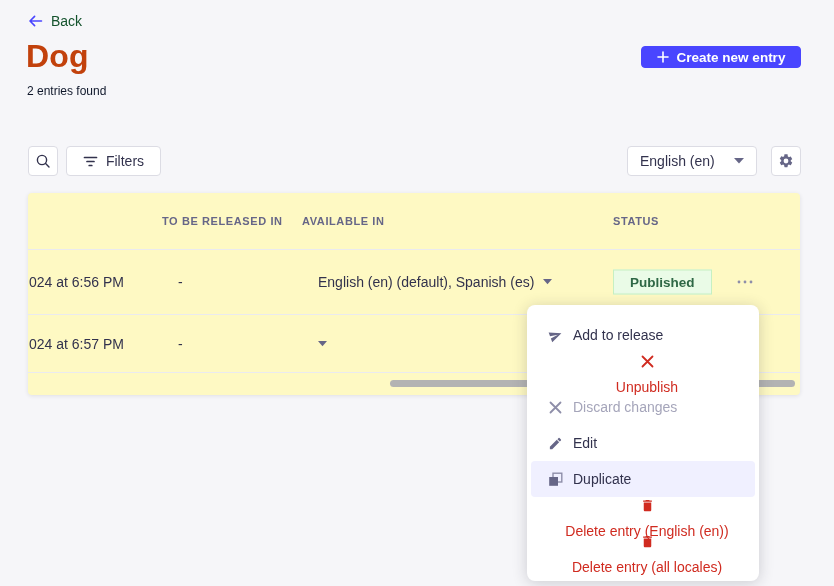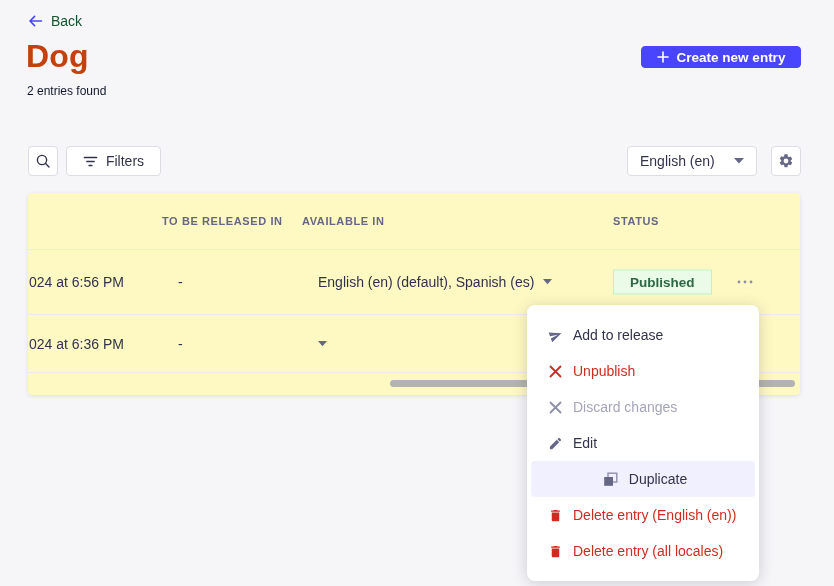--- a/index.html
+++ b/index.html
@@ -51,23 +51,23 @@
   .t-footer { position:relative; height:21px; }
   .hscroll-thumb { position:absolute; left:362px; top:187px; width:405px; height:7px;
     border-radius:4px; background:#b3b3b3; cursor:pointer; }
 
   
   .popover { top:305px; left:527px; width:232px; background:#fff; border-radius:8px;
     box-shadow:0 2px 15px rgba(33,33,52,.2); padding:12px 0; z-index:10; }
   .menu-item { height:36px; display:flex; align-items:center; gap:10px;
     padding:0 12px 0 20px; font-size:14px; color:#32324d; cursor:pointer; white-space:nowrap; }
   .menu-item .mi-icon { width:16px; height:16px; flex:0 0 16px; display:flex; align-items:center; justify-content:center; }
-  .menu-item.danger { color:#d02b20; }
+  .menu-item.danger { color:#d02b20;flex-direction:column; }
   .menu-item.disabled { color:#a5a5ba; cursor:default; }
-  .menu-item.highlight { background:#f0f0ff; border-radius:4px; margin:0 4px; padding-left:16px;justify-content:center; }
+  .menu-item.highlight { background:#f0f0ff; border-radius:4px; margin:0 4px; padding-left:16px; }
 
   svg { display:block; }
 </style>
 </head>
 <body>
 
 <div class="abs back-link">
   <span>
     <svg width="15" height="14" viewBox="0 0 15 14">
         <path d="M13.5 7H2.2M6.6 2.4 2 7l4.6 4.6" fill="none" stroke="#4945ff" stroke-width="1.6" stroke-linecap="round" stroke-linejoin="round"></path>
@@ -149,21 +149,21 @@
         <svg width="16" height="4" viewBox="0 0 16 4">
             <circle cx="2" cy="2" r="1.4" fill="#8e8ea9"></circle>
             <circle cx="8" cy="2" r="1.4" fill="#8e8ea9"></circle>
             <circle cx="14" cy="2" r="1.4" fill="#8e8ea9"></circle>
           </svg>
       </span>
     </span>
   </div>
 
   <div class="t-row row-2">
-    <span class="cell c-date">024 at 6:36 PM</span>
+    <span class="cell c-date">024 at 6:57 PM</span>
     <span class="cell c-release">-</span>
     <span class="cell c-avail">
       <span>
         <svg width="9" height="6" viewBox="0 0 9 6">
             <path d="M0 0h9L4.5 5.2Z" fill="#666687"></path>
           </svg>
       </span>
     </span>
   </div>
 

